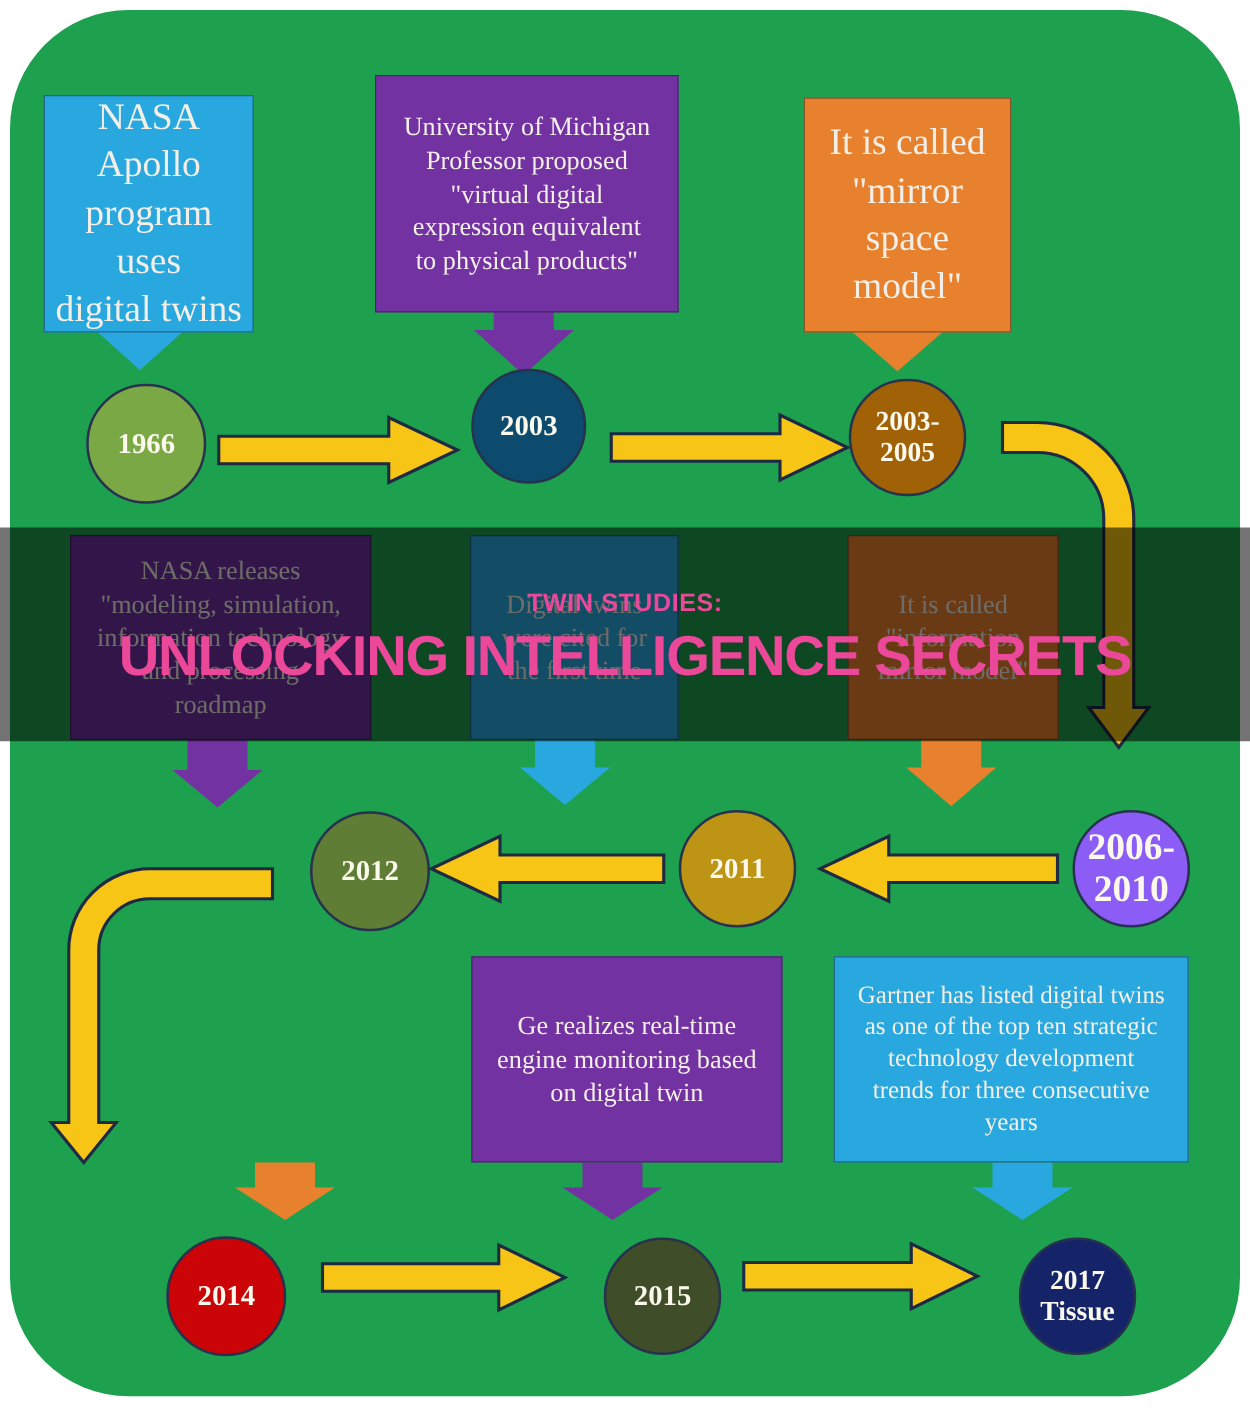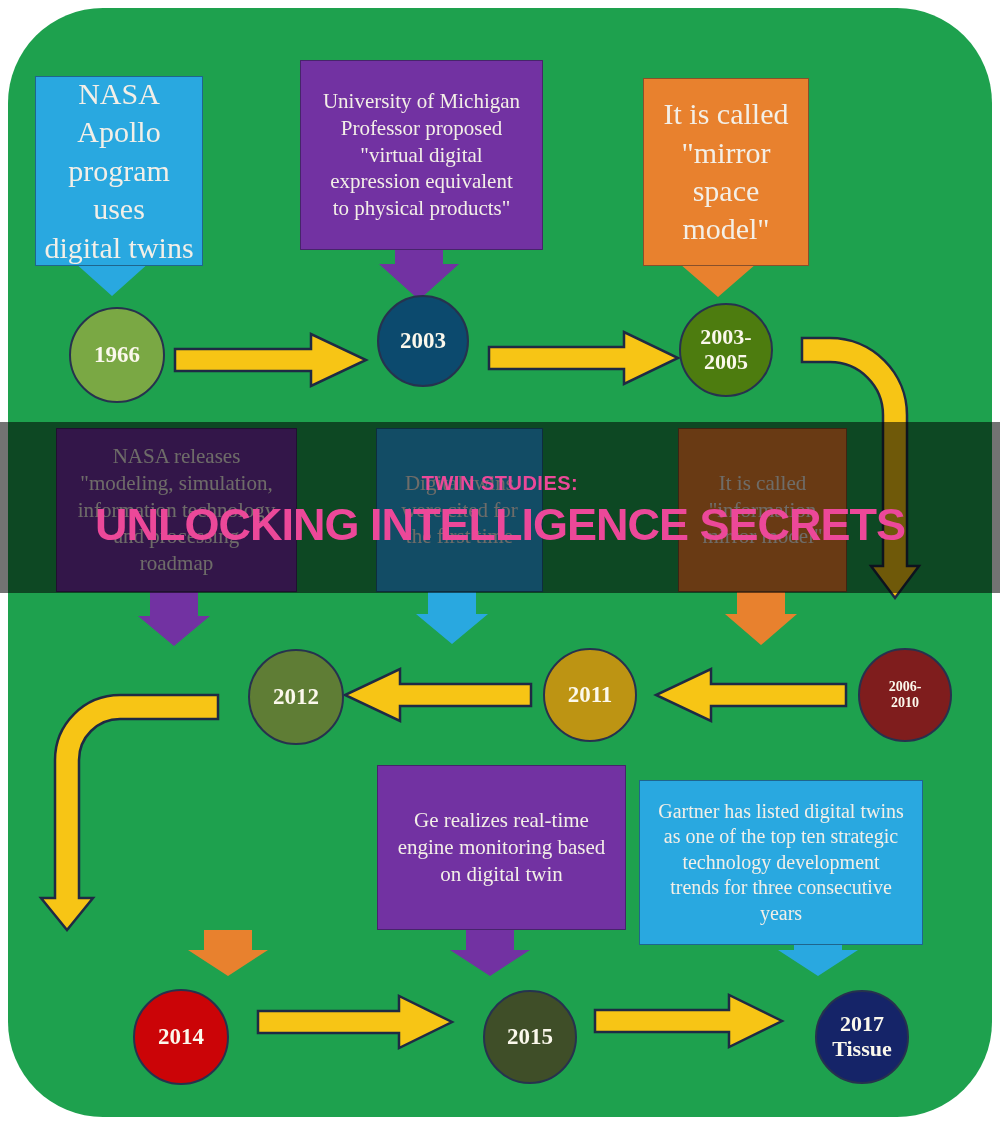--- a/index.html
+++ b/index.html
@@ -65,44 +65,44 @@
 Professor proposed
 "virtual digital
 expression equivalent
 to physical products"</div>
   <div class="box bg-orange f22" style="left:643px;top:62px;width:166px;height:188px;">It is called
 "mirror space
 model"</div>
 
   <div class="circle" style="left:69px;top:307px;width:96px;height:96px;background:#7aa844;">1966</div>
   <div class="circle" style="left:377px;top:295px;width:92px;height:92px;background:#0c4a6e;">2003</div>
-  <div class="circle" style="left:679px;top:303px;width:94px;height:94px;background:#4d7c0f;font-size:22px;">2003-
+  <div class="circle" style="left:679px;top:303px;width:94px;height:94px;background:#a16207;font-size:22px;">2003-
 2005</div>
 
   <div class="box bg-purple f21" style="left:56px;top:428px;width:241px;height:164px;">NASA releases
 "modeling, simulation,
 information technology
 and processing
 roadmap</div>
   <div class="box bg-blue f21" style="left:376px;top:428px;width:167px;height:164px;">Digital twins
 were cited for
 the first time</div>
   <div class="box bg-orange f21" style="left:678px;top:428px;width:169px;height:164px;">It is called
 "information
 mirror model"</div>
 
   <div class="circle" style="left:248px;top:649px;width:96px;height:96px;background:#5f7d35;">2012</div>
   <div class="circle" style="left:543px;top:648px;width:94px;height:94px;background:#bd9413;">2011</div>
-  <div class="circle" style="left:858px;top:648px;width:94px;height:94px;background:#7f1d1d;font-size:14px;">2006-
+  <div class="circle" style="left:858px;top:648px;width:94px;height:94px;background:#8b5cf6;font-size:30px;">2006-
 2010</div>
 
   <div class="box bg-purple f21" style="left:377px;top:765px;width:249px;height:165px;">Ge realizes real-time
 engine monitoring based
 on digital twin</div>
-  <div class="box bg-blue f20" style="left:639px;top:765px;width:284px;height:165px;margin-top:15px;">Gartner has listed digital twins
+  <div class="box bg-blue f20" style="left:667px;top:765px;width:284px;height:165px;">Gartner has listed digital twins
 as one of the top ten strategic
 technology development
 trends for three consecutive
 years</div>
 
   <div class="circle" style="left:133px;top:989px;width:96px;height:96px;background:#cb0407;text-align:center;">2014</div>
   <div class="circle" style="left:483px;top:990px;width:94px;height:94px;background:#3f4e28;">2015</div>
   <div class="circle" style="left:815px;top:990px;width:94px;height:94px;background:#152468;font-size:22px;">2017
 Tissue</div>
 

